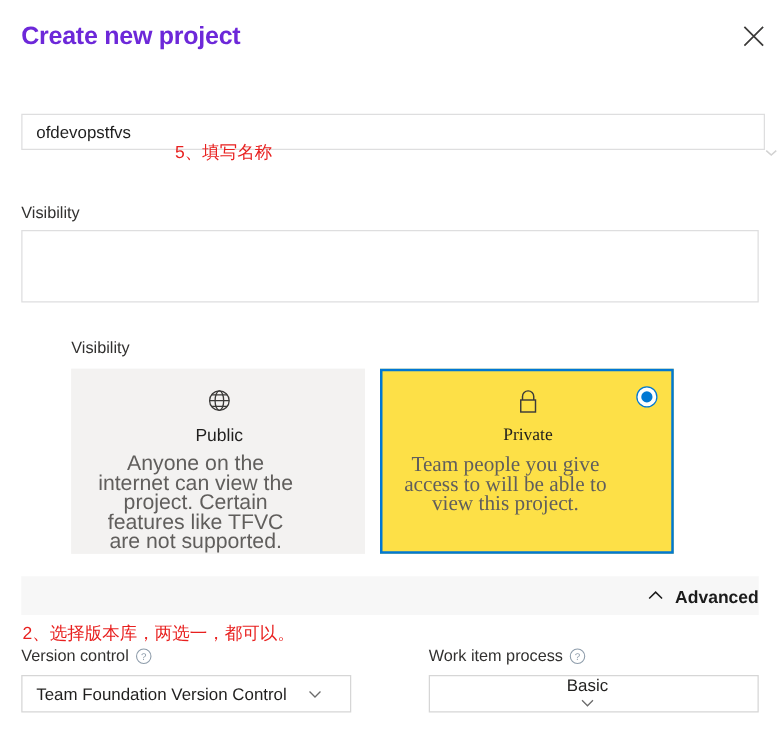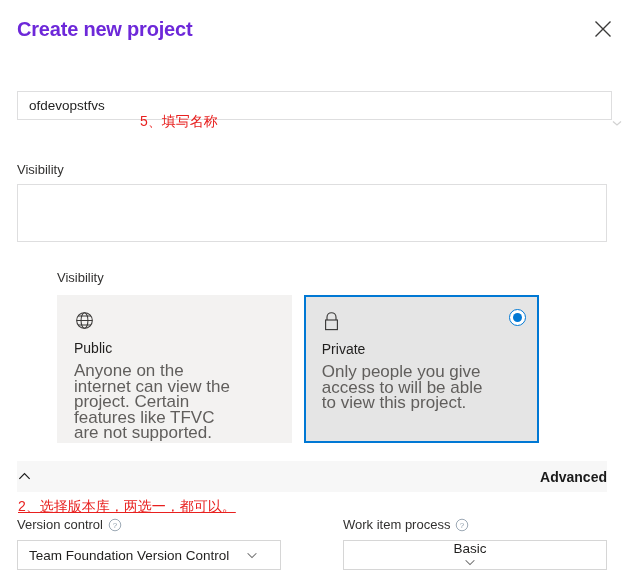--- a/index.html
+++ b/index.html
@@ -78,21 +78,21 @@
 
   .red-note {
     position: absolute;
     color: #e8201f;
     font-size: 14px;
     line-height: 18px;
     white-space: nowrap;
     pointer-events: none;
   }
   #note-1 { left: 140px; top: 112px; }
-  #note-2 { left: 18px; top: 497px; text-decoration: underline; }
+  #note-2 { left: 18px; top: 497px; }
 
   .side-chevron {
     position: absolute;
     left: 611px;
     top: 115px;
     width: 12px;
     height: 12px;
     opacity: .45;
   }
 
@@ -128,28 +128,30 @@
     margin-top: 9px;
     display: flex;
     gap: 12px;
   }
   .vis-card {
     width: 289px;
     height: 148px;
     padding: 14px 14px 10px 16px;
     position: relative;
     cursor: pointer;
+    text-align: center;
   }
   .vis-card.unselected {
     background: #f3f2f1;
     border: 1px solid #f3f2f1;
   }
   .vis-card.selected {
-    background: #e5e5e5;
+    background: #fde047;
     border: 2px solid #0078d4;
+    font-family: Liberation Serif, serif;
   }
   .vis-icon {
     height: 24px;
     margin-bottom: 6px;
   }
   .vis-name {
     font-size: 14px;
     color: #201f1e;
     margin-bottom: 7px;
   }
@@ -182,21 +184,21 @@
   
   #advanced-bar {
     position: absolute;
     left: 17px;
     top: 461px;
     width: 590px;
     height: 31px;
     background: #f7f7f7;
     display: flex;
     align-items: center;
-    justify-content: space-between;
+    justify-content: flex-end;
     cursor: pointer;
     gap: 8px;
   }
   #advanced-bar .adv-label {
     font-size: 14px;
     font-weight: bold;
     color: #1b1b1b;
   }
 
   .adv-col { position: absolute; top: 516px; }
@@ -278,21 +280,21 @@
     </div>
 
     <div class="vis-card selected">
       <div class="vis-icon">
         <svg width="19" height="22" viewBox="0 0 19 22">
           <path d="M5 9 V6.2 A4.5 4.5 0 0 1 14 6.2 V9" stroke="#3b3a39" stroke-width="1.15" fill="none"></path>
           <rect x="3.6" y="9" width="11.8" height="9.6" stroke="#3b3a39" stroke-width="1.15" fill="none"></rect>
         </svg>
       </div>
       <div class="vis-name">Private</div>
-      <div class="vis-desc">Only people you give access to will be able to view this project.</div>
+      <div class="vis-desc">Team people you give access to will be able to view this project.</div>
       <div class="radio-outer">
         <div class="radio-inner"></div>
       </div>
     </div>
 
   </div>
 </div>
 
 <div id="advanced-bar">
   <svg width="15" height="15" viewBox="0 0 16 16">

